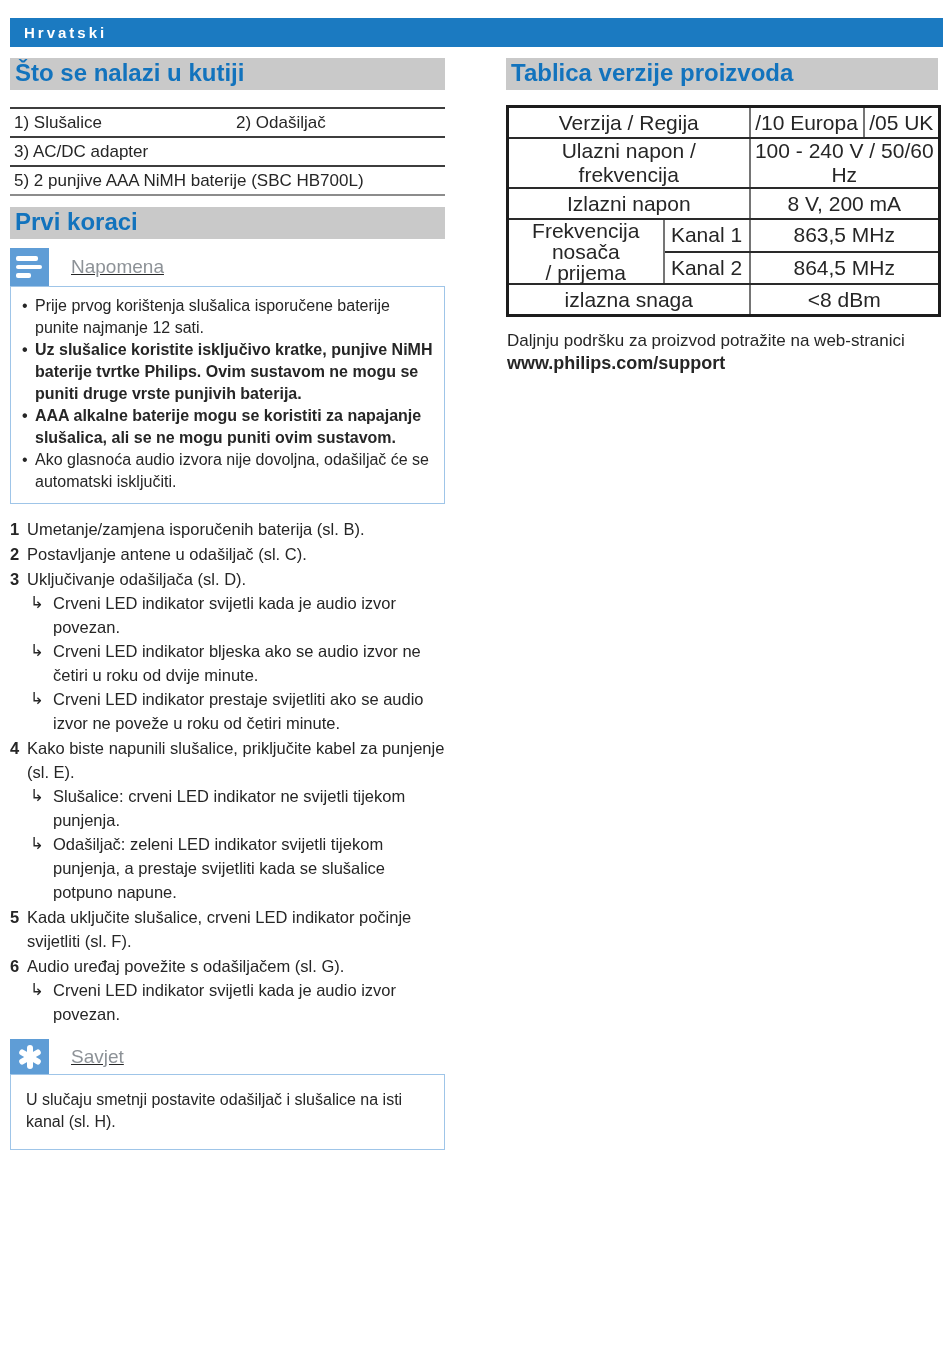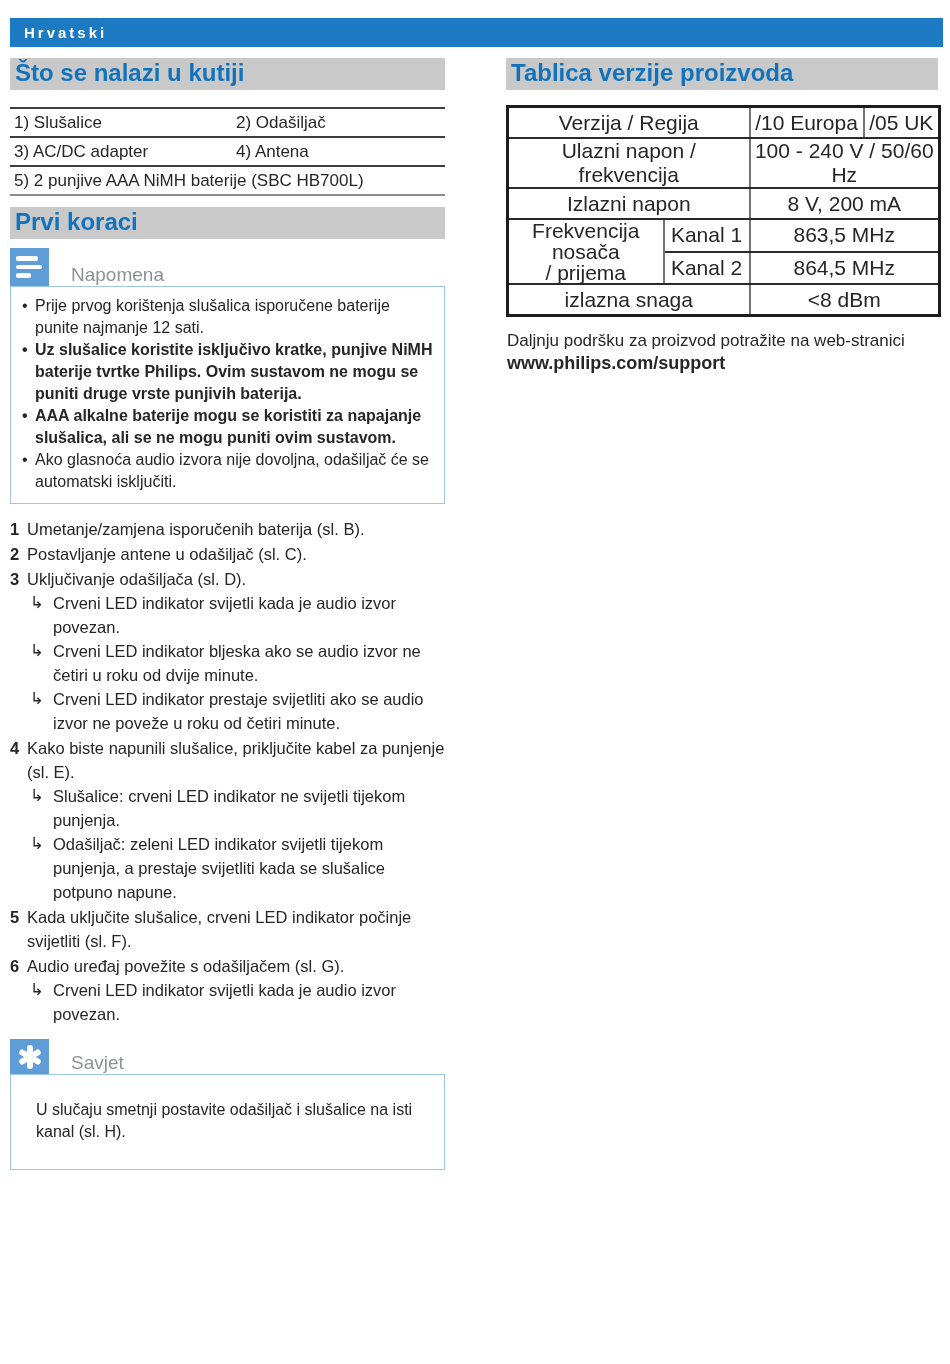--- a/index.html
+++ b/index.html
@@ -27,42 +27,42 @@
   
   .box-list { margin-top:17px; border-top:2px solid #3d3d3d; }
   .box-row {
     min-height:27px; line-height:27px; border-bottom:2px solid #3d3d3d;
     font-size:17px; padding-left:4px;
   }
   .box-row.last { border-bottom:2px solid #8c8c8c; }
   .box-row.two { display:grid; grid-template-columns:222px 1fr; }
 
   
-  .callout-head { margin-top:9px; height:38px; display:flex; align-items:flex-end; }
+  .callout-head { margin-top:9px; height:38px; display:flex; align-items:center;text-decoration:underline; }
   .callout-head.tip { margin-top:13px; height:35px; }
   .c-icon {
     width:39px; height:38px; background:#5f9dd6; box-sizing:border-box;
     display:flex; flex-direction:column; justify-content:center; gap:4px; padding-left:6px;
     flex:0 0 auto;
   }
   .callout-head.tip .c-icon { height:35px; display:flex; align-items:center; justify-content:center; padding:0; }
   .c-icon i { display:block; height:4.5px; border-radius:2px; background:#ffffff; }
   .c-icon i.b1 { width:22px; }
   .c-icon i.b2 { width:26px; }
   .c-icon i.b3 { width:15px; }
   .c-label { color:#8d9297; font-size:19px; margin-left:22px; }
   .callout-box {
     border:1.5px solid #9fc5e8; box-sizing:border-box;
     padding:8px 10px 10px 9px; font-size:16px; line-height:22px;
   }
   .callout-box ul { margin:0; padding:0; list-style:none; }
   .callout-box li { position:relative; padding-left:15px; }
   .callout-box li .blt { position:absolute; left:2px; }
   .callout-box li.bold { font-weight:bold; }
-  .tipbox p { margin:16px; }
+  .tipbox p { margin:6px; }
 
   
   .steps { margin:13px 0 0 0; padding:0; list-style:none; font-size:16.5px; line-height:24px; }
   .step { position:relative; padding-left:17px; margin-bottom:1px; }
   .step .num { position:absolute; left:0; top:0; font-weight:bold; }
   .sub { position:relative; margin-left:3px; padding-left:23px; }
   .sub .arr { position:absolute; left:0; top:-1px; }
 
   
   .spec { margin-top:15px; border-collapse:collapse; width:432px; font-size:21px; text-align:center; table-layout:fixed; }
@@ -91,21 +91,20 @@
       <span>Što se nalazi u kutiji</span>
     </div>
 
     <div class="box-list">
       <div class="box-row two">
         <span>1) Slušalice</span>
         <span>2) Odašiljač</span>
       </div>
       <div class="box-row two">
         <span>3) AC/DC adapter</span>
-        <span>4) Antena</span>
       </div>
       <div class="box-row last">
         <span>5) 2 punjive AAA NiMH baterije (SBC HB700L)</span>
       </div>
     </div>
 
     <div class="sec-head mt">
       <span>Prvi koraci</span>
     </div>
 

